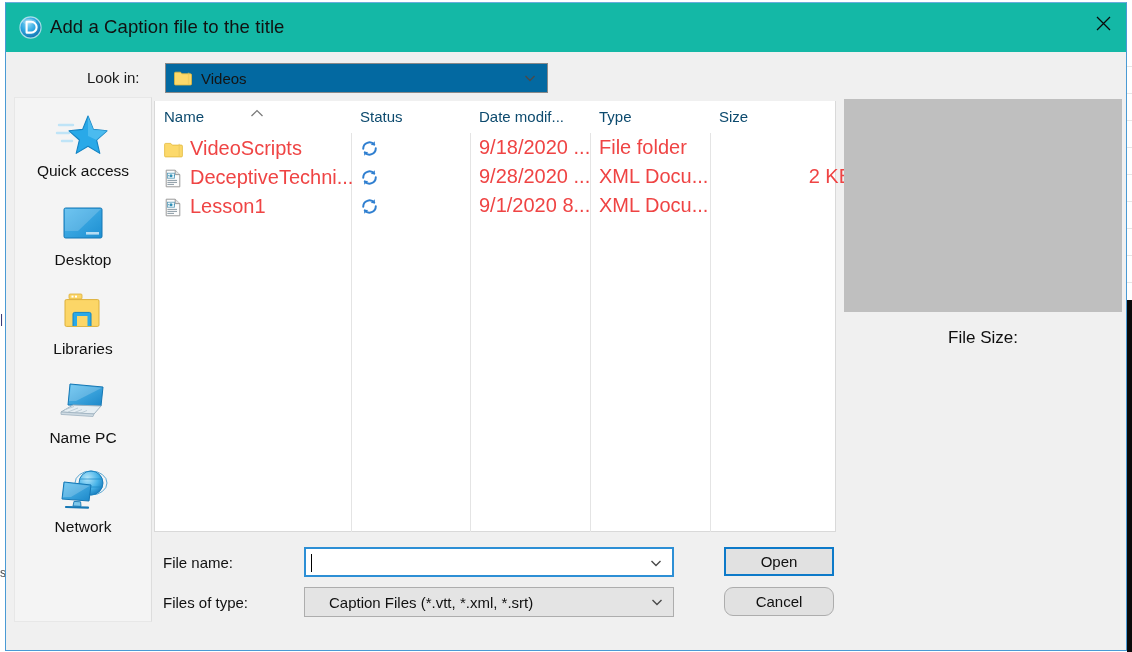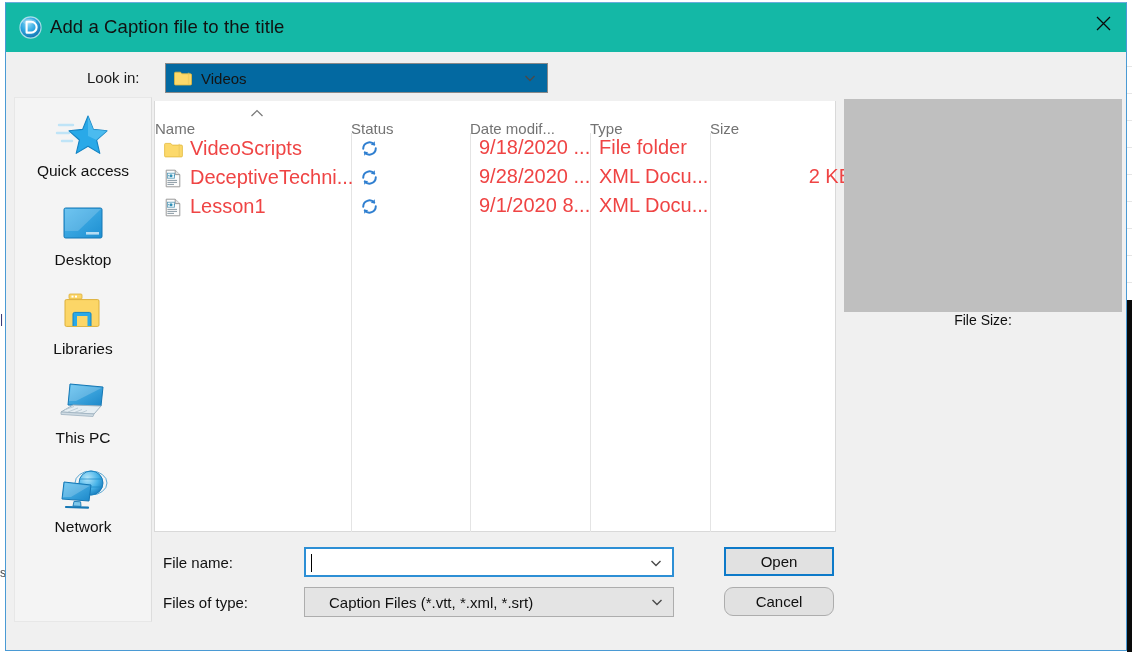--- a/index.html
+++ b/index.html
@@ -195,24 +195,25 @@
     border-top: none;
     box-sizing: border-box;
   }
   #colheads {
     position: relative;
     height: 32px;
     background: #ffffff;
   }
   .colhead {
     position: absolute;
-    top: 12px;
+    top: 0;
     height: 32px;
     font-size: 15px;
-    color: #737373;
+    color: #0c4a6e;
+    padding-left: 9px;
     box-sizing: border-box;
     line-height: 31px;
     cursor: default;
     white-space: nowrap;
   }
   .colsep {
     position: absolute;
     top: 0;
     width: 1px;
     height: 431px;
@@ -252,21 +253,22 @@
     position: absolute;
     left: 838px; top: 96px;
     width: 278px;
     text-align: center;
   }
   #preview-box {
     width: 278px; height: 213px;
     background: #bfbfbf;
   }
   #preview-label {
-    font-size: 14px;
+    margin-top: 16px;
+    font-size: 17px;
     color: #0f0f0f;
   }
 
   
   #fname-label {
     position: absolute;
     left: 157px; top: 551px;
     font-size: 15px;
     color: #111;
   }
@@ -516,21 +518,21 @@
                 <stop offset="100%" stop-color="#1b87c9"></stop>
               </linearGradient>
             </defs>
           <path d="M16 5 L49 8 L47 27 L14 26 Z" fill="url(#gpc)" stroke="#1577b4" stroke-width="1"></path>
           <path d="M17 6 L48 8.8 L22 22 L15 22 Z" fill="#ffffff" opacity=".2"></path>
           <path d="M7 33 L19 26 L47 27 L40 35 Z" fill="#e6eef3" stroke="#9fb3c0" stroke-width="1"></path>
           <path d="M10 31 L20 27.5 M14 33 L24 29 M18 34.5 L28 30.5 M23 35.5 L33 31.5" stroke="#b9c9d4" stroke-width=".9"></path>
           <path d="M7 33 L40 35 L39 37.5 L7 35.4 Z" fill="#cfdbe3" stroke="#9fb3c0" stroke-width=".8"></path>
         </svg>
       </div>
-      <span class="pl-label">This PC</span>
+      <span class="pl-label">Name PC</span>
     </div>
 
     <div class="place" id="place-4">
       <div class="pl-icon">
         <svg width="56" height="46" viewBox="0 0 56 46">
           <defs>
             <radialGradient id="ggl" cx="35%" cy="30%" r="75%">
               <stop offset="0%" stop-color="#b6e6fa"></stop>
                 <stop offset="60%" stop-color="#47b3e8"></stop>
                 <stop offset="100%" stop-color="#1a7fbf"></stop>

